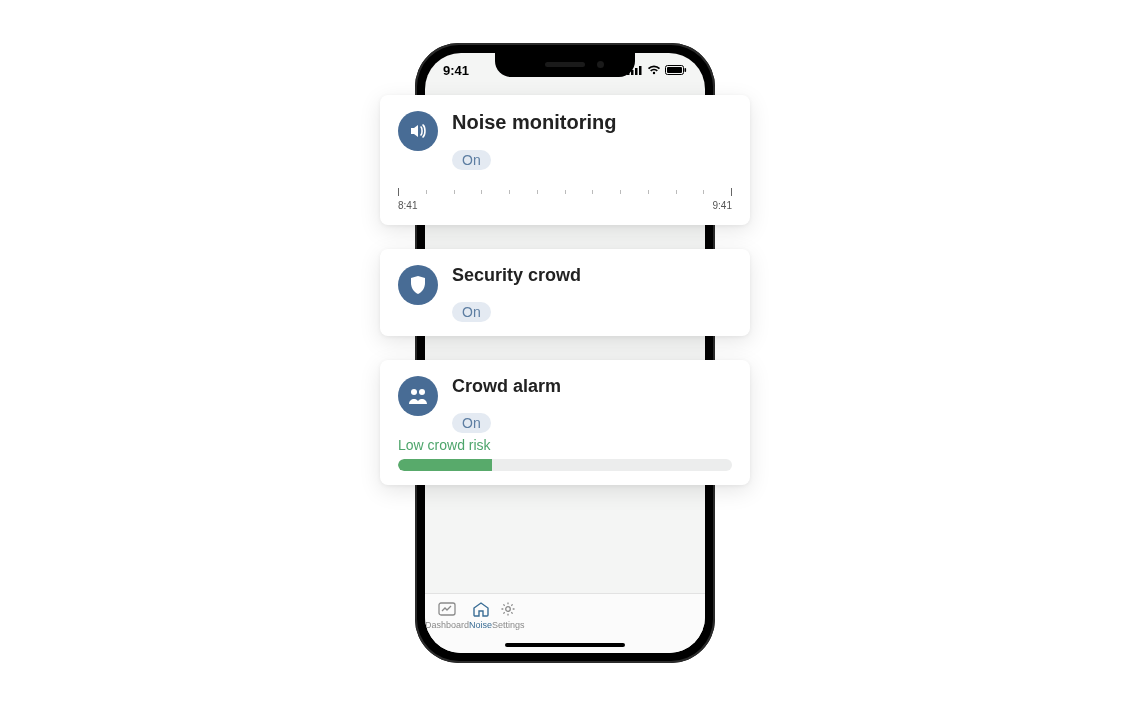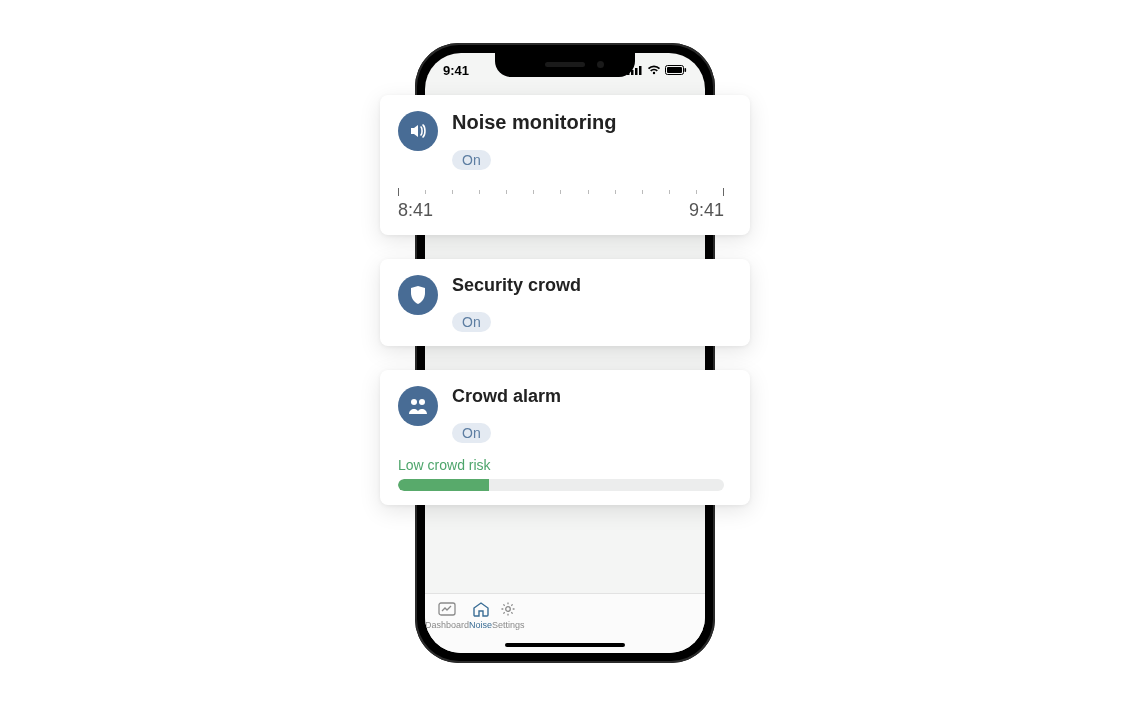--- a/index.html
+++ b/index.html
@@ -120,21 +120,21 @@
     width: 370px;
     display:flex;
     flex-direction:column;
     gap: 24px;
     z-index: 10;
   }
   .card {
     background: #fff;
     border-radius: 8px;
     box-shadow: 0 6px 22px rgba(0,0,0,0.10), 0 1px 4px rgba(0,0,0,0.06);
-    padding: 16px 26px 14px 18px;
+    padding: 16px 18px 14px 18px;
     cursor: pointer;
   }
   .card-header {
     display:flex;
     align-items:flex-start;
     gap: 14px;
   }
   .icon-circle {
     width: 40px; height:40px; border-radius:50%;
     background:#486c95;
@@ -213,31 +213,31 @@
     width: 100%;
     margin-top:2px;
     display:flex;
     justify-content:space-between;
   }
   .tick-major { width:1px; height:8px; background:#666; }
   .tick-minor { width:1px; height:4px; background:#bbb; margin-top:2px;}
   .time-labels {
     display:flex;
     justify-content:space-between;
-    font-size:18px;
+    font-size:10px;
     color:#555;
     margin-top:2px;
   }
 
   
   .crowd-status {
     color:#4da56b;
     font-size:14px;
     font-weight:500;
-    margin-top:14px;
+    margin-top:4px;
   }
   .progress-track {
     margin-top:6px;
     width:100%;
     height:12px;
     background:#eceded;
     border-radius:7px;
     overflow:hidden;
     position:relative;
   }

